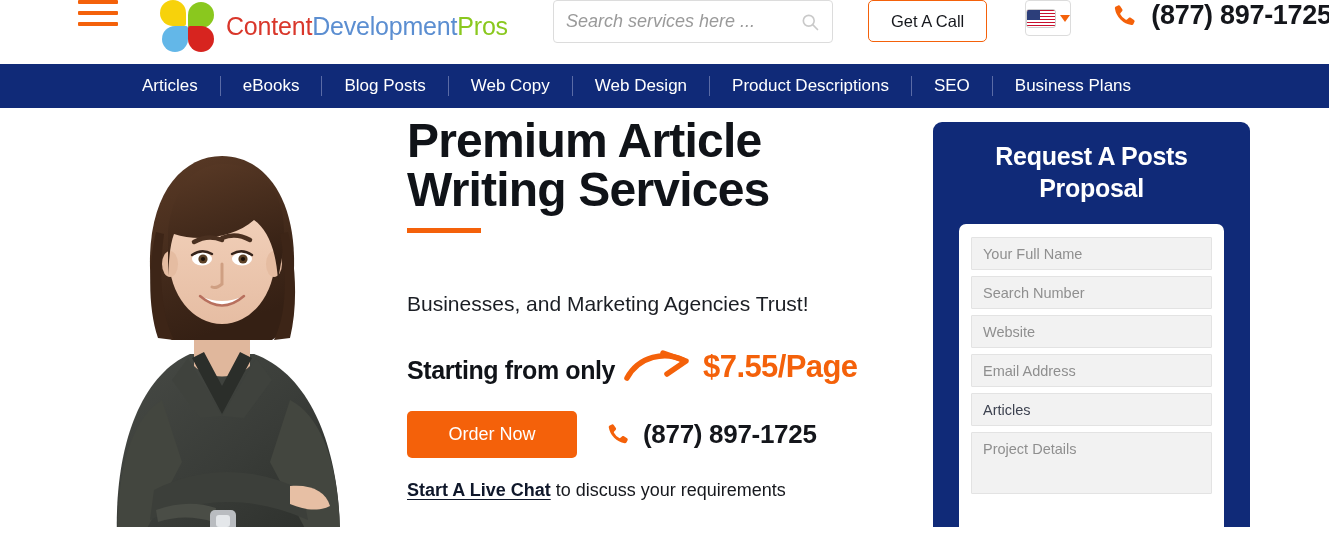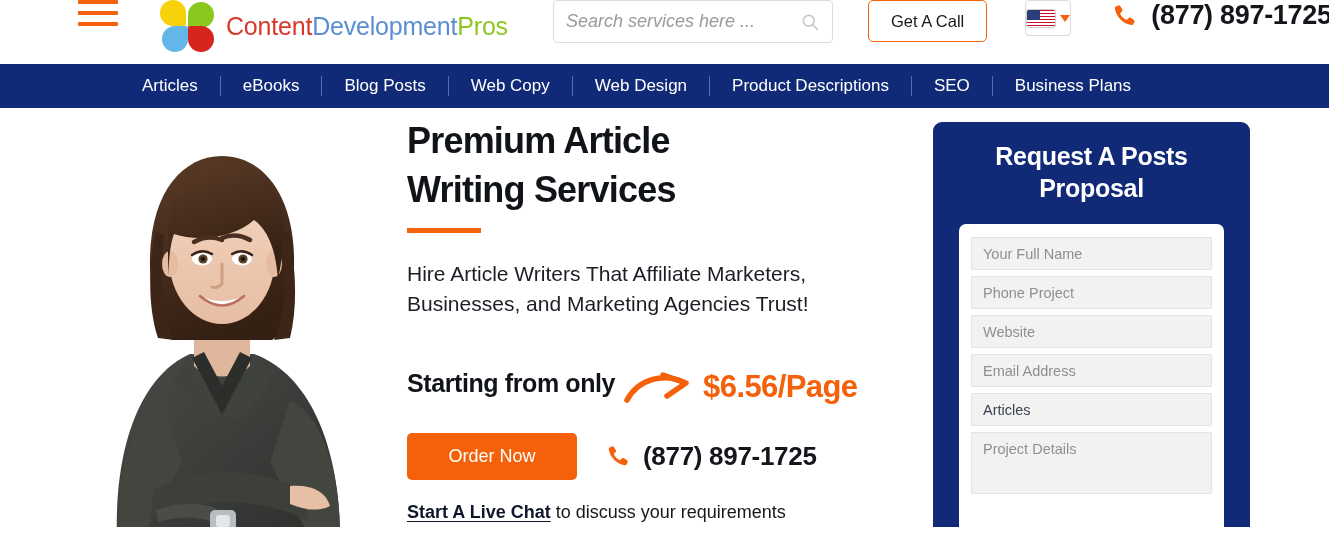--- a/index.html
+++ b/index.html
@@ -134,33 +134,33 @@
   
   .woman {
     position:absolute; left:22px; top:10px;
     width:400px; height:420px;
   }
 
   .hero-copy {
     position:absolute; left:407px; top:8px; width:520px;
   }
   .headline {
-    font-size:36px; line-height:49px; font-weight:700;
+    font-size:48px; line-height:49px; font-weight:700;
     color:#101318; letter-spacing:-0.8px;
   }
   .headline-rule {
     width:74px; height:5px; background:#f4610a;
     margin-top:14px;
   }
   .subhead {
     margin-top:26px;
     font-size:21px; line-height:30px; color:#1b1e24; font-weight:400;
   }
   .price-row {
-    margin-top:50px; display:flex; align-items:flex-start; gap:8px;
+    margin-top:28px; display:flex; align-items:flex-end; gap:8px;
   }
   .price-label {
     font-size:25px; font-weight:700; color:#101318; letter-spacing:-0.4px;
   }
   .arrow-svg { width:72px; height:38px; flex:none; }
   .price-value {
     font-size:31px; font-weight:700; color:#f4610a; letter-spacing:-0.6px;
   }
   .cta-row {
     margin-top:26px; display:flex; align-items:center;
@@ -358,31 +358,31 @@
   </svg>
 
   <div class="hero-copy">
     <h1 class="headline">
       <span>Premium Article</span><br>
       <span>Writing Services</span>
     </h1>
     <div class="headline-rule"></div>
 
     <p class="subhead">
-      <span>Hire Article Writers That Affiliate Marketers,</span><br>
+      <br>
       <span>Businesses, and Marketing Agencies Trust!</span>
     </p>
 
     <div class="price-row">
       <span class="price-label">Starting from only</span>
       <svg class="arrow-svg" viewBox="0 0 72 38" fill="none">
         <path d="M4 31 C16 9 42 4 60 13" stroke="#f4610a" stroke-width="5.5" stroke-linecap="round"></path>
         <path d="M40 6 L63 14 L44 27" stroke="#f4610a" stroke-width="5.5" stroke-linecap="round" stroke-linejoin="round" fill="none"></path>
       </svg>
-      <span class="price-value">$6.56/Page</span>
+      <span class="price-value">$7.55/Page</span>
     </div>
 
     <div class="cta-row">
       <button class="order-btn">Order Now</button>
       <div class="phone-cta">
         <svg class="phone-icon" viewBox="0 0 24 24" fill="#f4610a">
           <path d="M6.6 2.3c.6-.3 1.4-.1 1.8.5l2 3c.4.6.3 1.4-.2 1.9L8.8 9.2c-.3.3-.4.7-.2 1.1a12 12 0 0 0 5.1 5.1c.4.2.8.1 1.1-.2l1.5-1.4c.5-.5 1.3-.6 1.9-.2l3 2c.6.4.8 1.2.5 1.8l-1 2c-.3.7-1 1.1-1.8 1A18.5 18.5 0 0 1 3.6 5.1c-.1-.8.3-1.5 1-1.8l2-1z"></path>
         </svg>
         <span class="phone-num-cta">(877) 897-1725</span>
       </div>
@@ -391,21 +391,21 @@
     <div class="chat-row"><span class="chat-link">Start A Live Chat</span><span> to discuss your requirements</span></div>
   </div>
 
   <div class="panel">
     <div class="panel-title">
       <span>Request A Posts</span><br>
       <span>Proposal</span>
     </div>
     <div class="form-card">
       <div class="field">Your Full Name</div>
-      <div class="field">Phone Project</div>
+      <div class="field">Search Number</div>
       <div class="field">Website</div>
       <div class="field">Email Address</div>
       <div class="field select-field">Articles</div>
       <div class="field textarea-field">Project Details</div>
     </div>
   </div>
 
 </div>
 
 </body></html>

